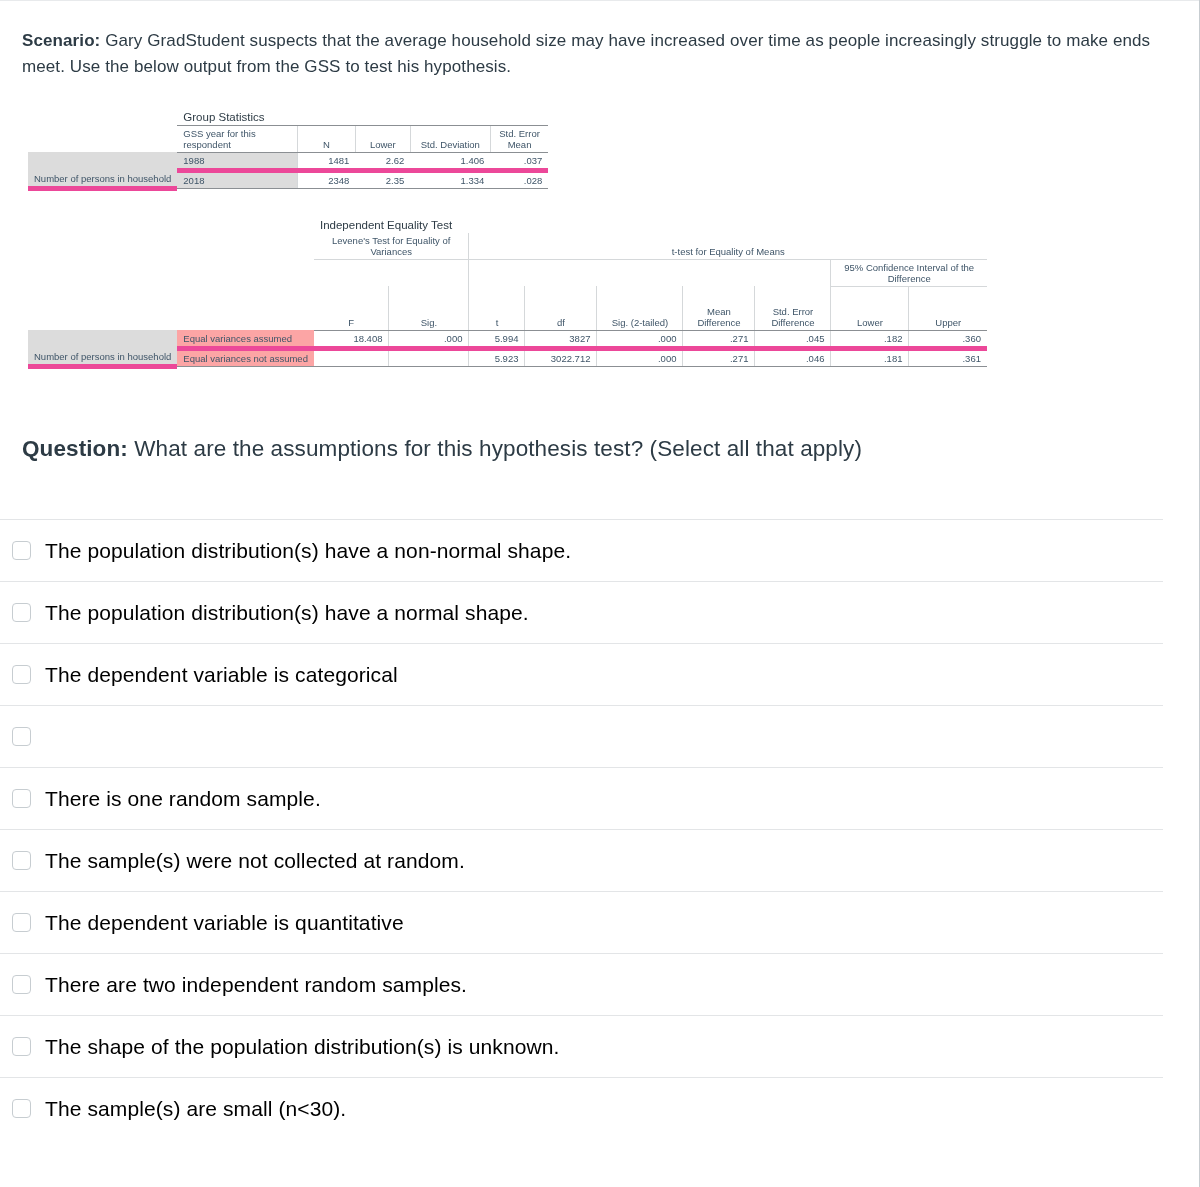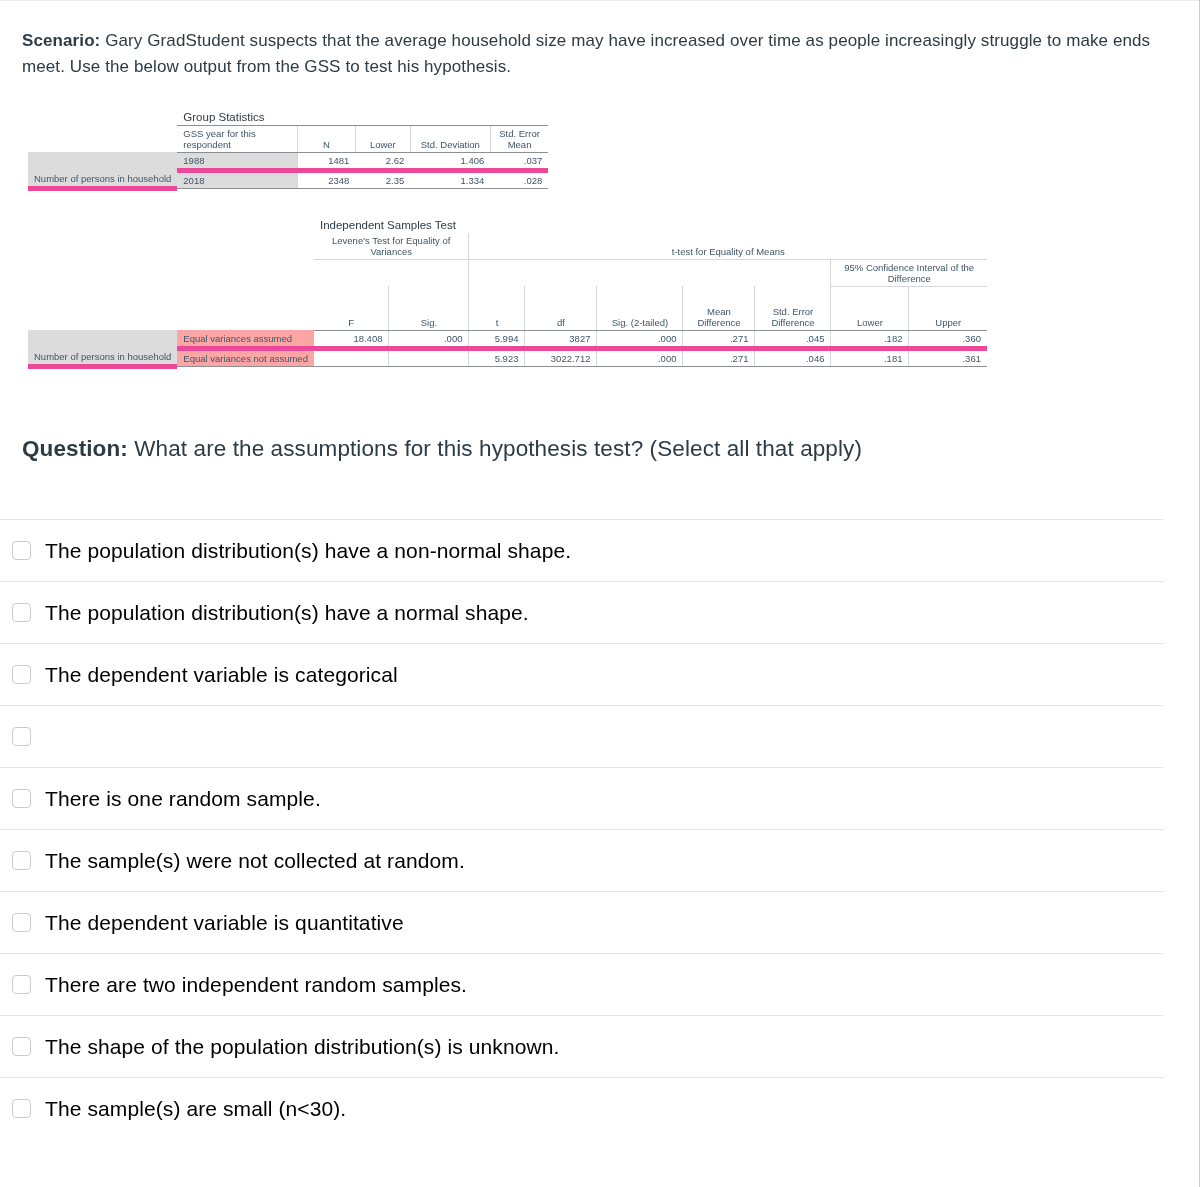--- a/index.html
+++ b/index.html
@@ -171,21 +171,21 @@
         <td class="num botline">.028</td>
       </tr>
     </tbody>
       </table>
 
     <table class="spss-table" id="ist">
       <tbody>
           <tr>
         <td class="c-stub"></td>
         <td class="c-assum"></td>
-        <td class="tbl-title" colspan="9">Independent Samples Test</td>
+        <td class="tbl-title" colspan="9">Independent Equality Test</td>
       </tr>
       <tr>
         <td></td>
         <td></td>
         <td class="spanhdr" colspan="2" style="white-space:normal;">Levene's Test for Equality of Variances</td>
         <td class="spanhdr vsep" colspan="7">t-test for Equality of Means</td>
       </tr>
       <tr>
         <td></td>
         <td></td>

